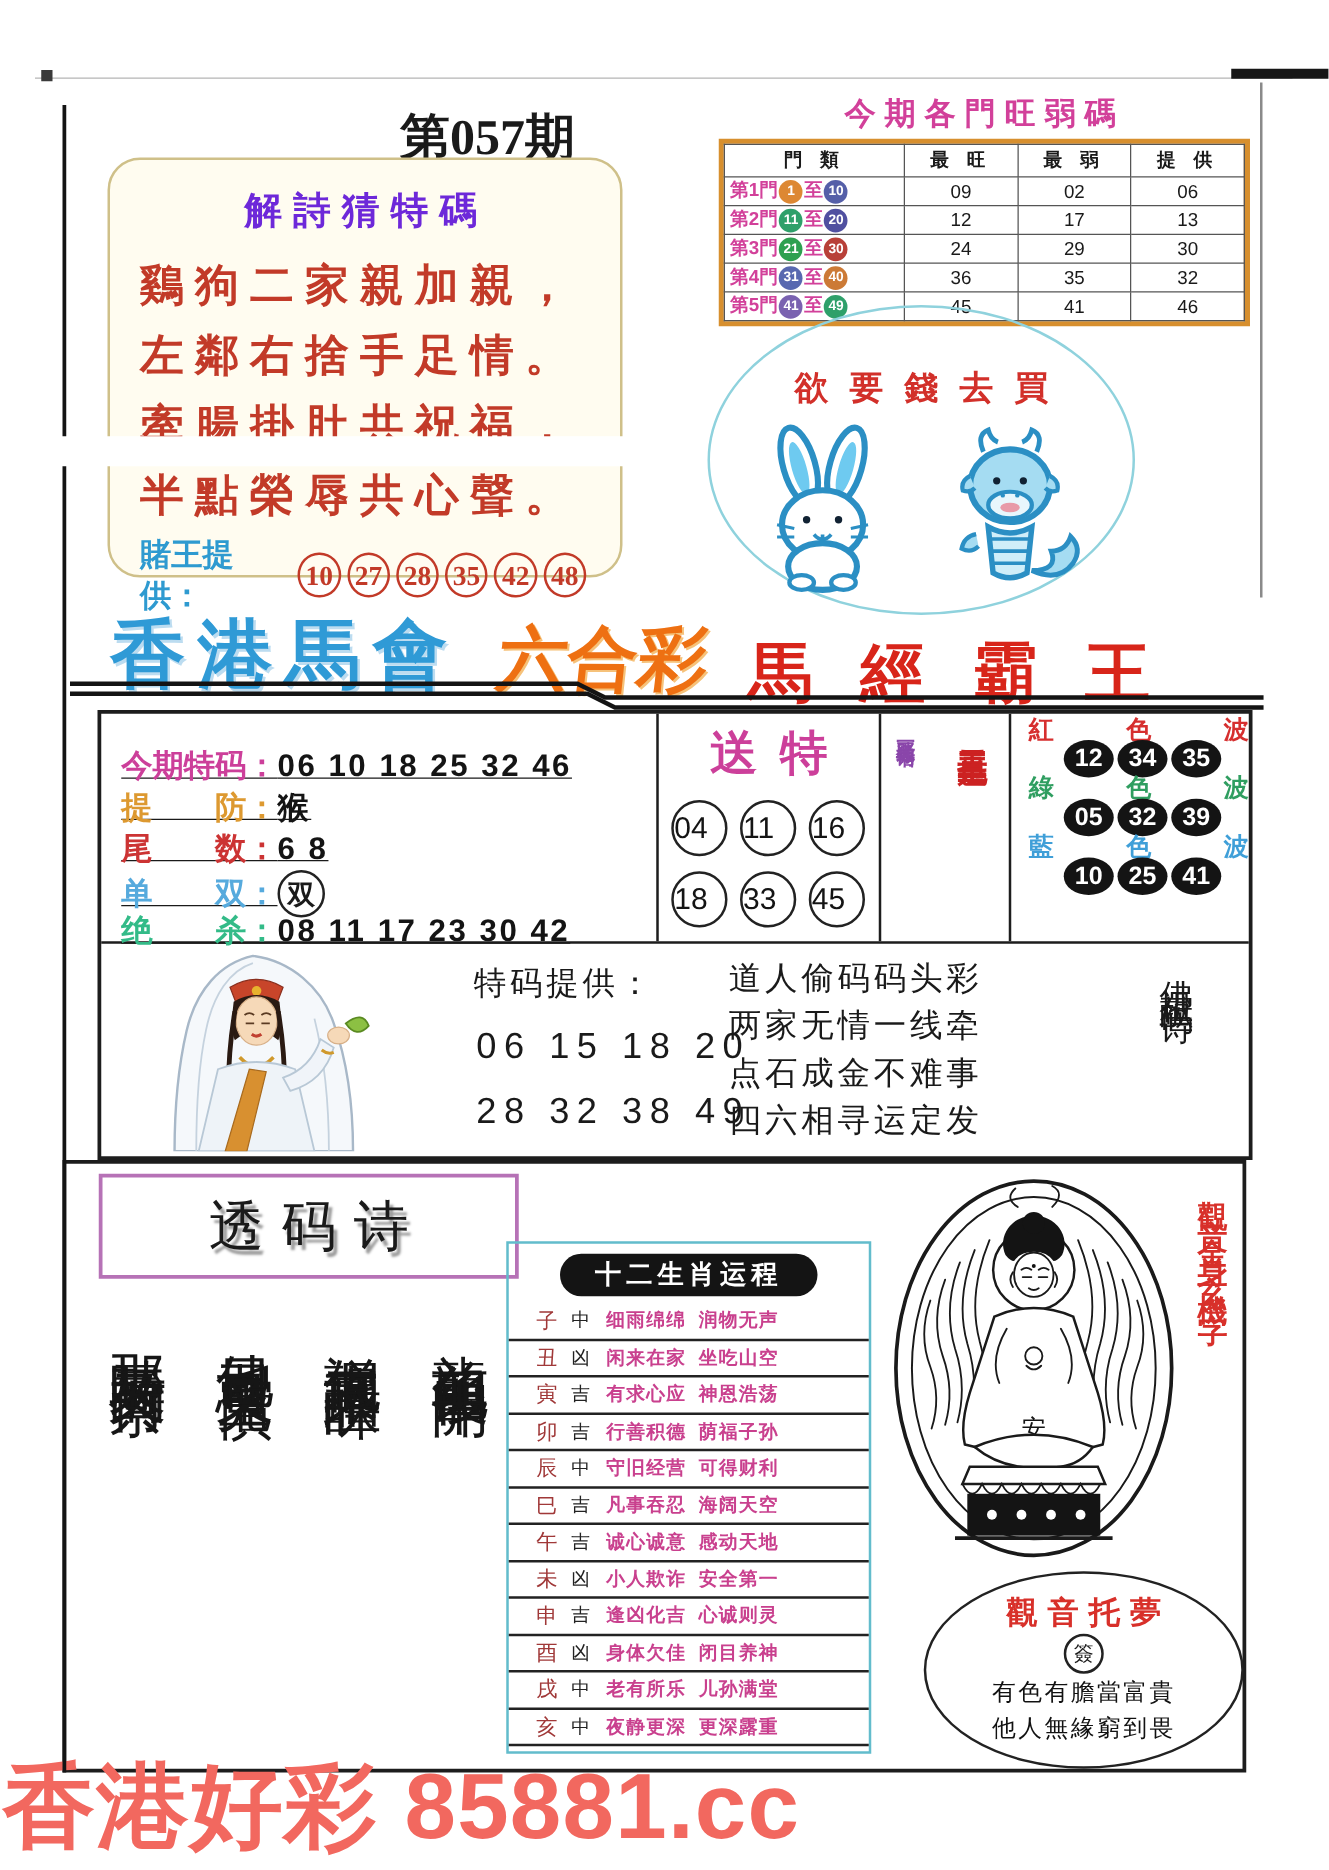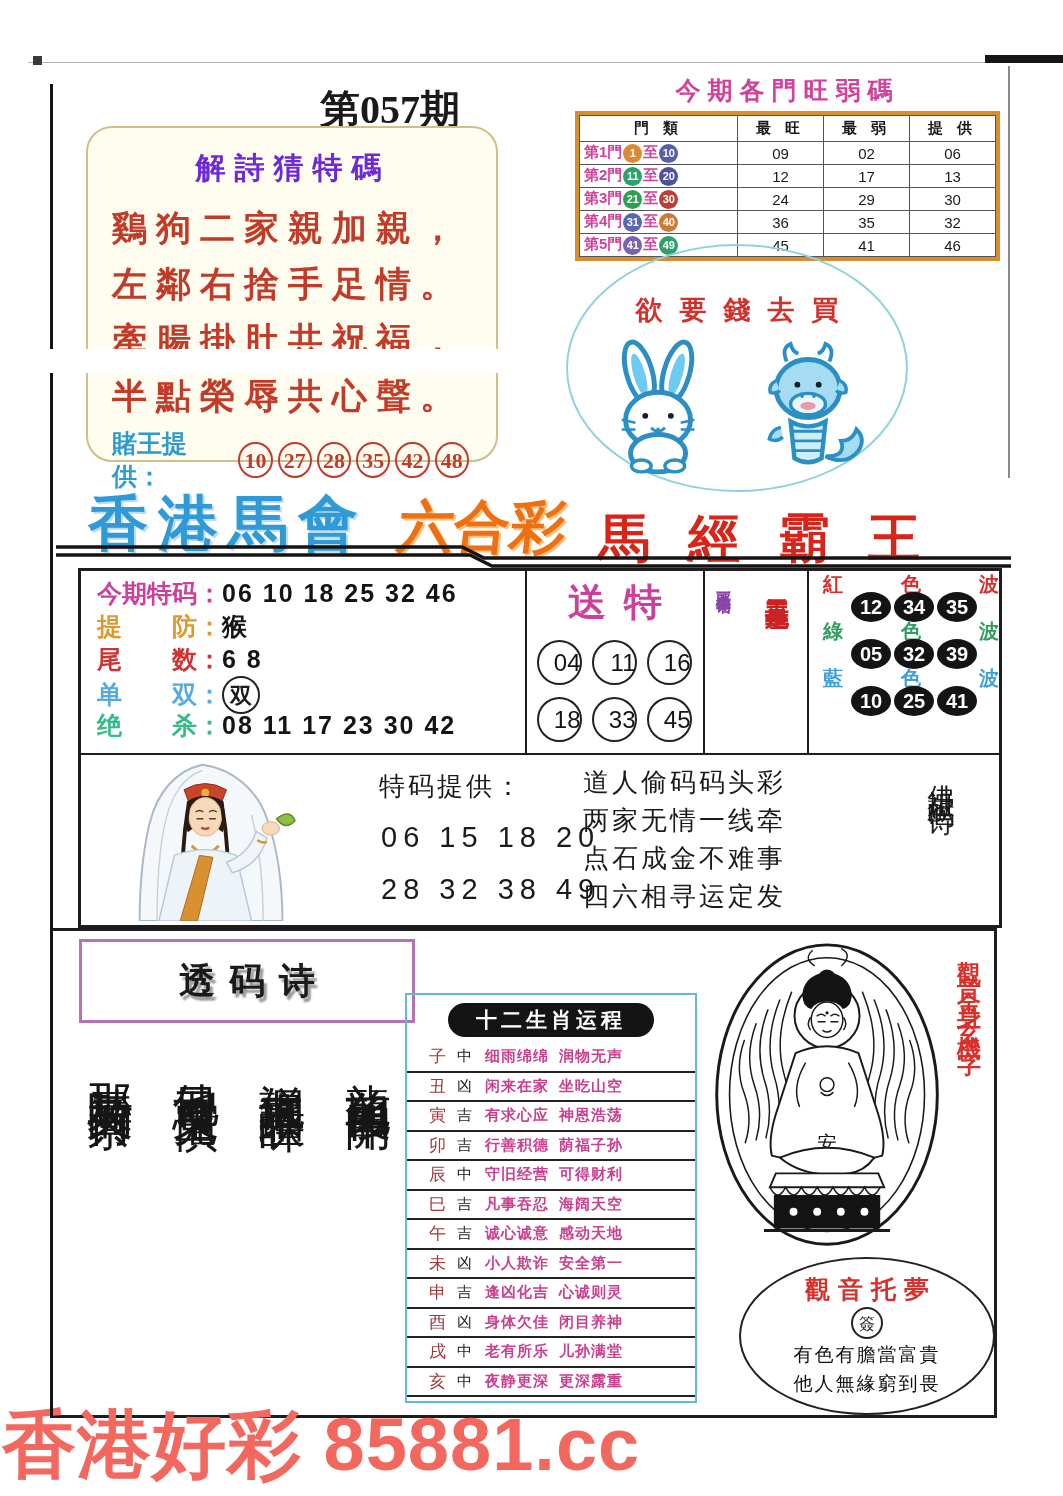--- a/index.html
+++ b/index.html
@@ -56,32 +56,32 @@
   .b-lottery { position:absolute; left:398px; top:490px; font-size:56px; font-weight:900; color:#ee7012;
                transform:skewX(-6deg); text-shadow:2px 2px 0 #f6c27a; }
   .b-brand { position:absolute; left:598px; top:504px; font-size:52px; font-weight:900; color:#d8251a; letter-spacing:38px; white-space:nowrap; }
   .banner-lines { position:absolute; left:56px; top:540px; }
 
   
   .mg { position:absolute; left:78px; top:568px; width:924px; height:360px; border:3px solid #1d1d1d; background:#fff; }
   .mg-r1 { display:flex; height:184px; border-bottom:2px solid #1d1d1d; }
   .mg-c { border-right:2px solid #1d1d1d; }
   .mg-c:last-child { border-right:none; }
-  .c-tips { width:448px; padding:6px 0 0 16px; }
+  .c-tips { width:448px; padding:26px 0 0 16px;text-decoration:underline; }
   .tip-line { height:33px; line-height:33px; white-space:nowrap; }
   .tip-lab { font-size:25px; font-weight:bold; }
   .l-magenta{color:#cc3f9a;} .l-gold{color:#dd9930;} .l-red{color:#cc3333;} .l-blue{color:#56aadd;} .l-green{color:#33bb88;}
   .tip-val { font-size:25px; font-weight:bold; color:#141414; letter-spacing:2px; }
   .dbl-circle { display:inline-block; width:38px; height:38px; border:2px solid #222; border-radius:50%;
                 text-align:center; line-height:35px; font-size:22px; font-weight:bold; letter-spacing:0; }
   .c-songte { width:180px; text-align:center; }
   .st-title { margin-top:6px; font-size:38px; font-weight:900; color:#cc3f9a; letter-spacing:18px; text-indent:18px; }
   .st-row { display:flex; justify-content:center; gap:10px; margin-top:12px; }
   .blk-circle { width:45px; height:45px; border:2px solid #222; border-radius:50%;
-                text-align:right; line-height:42px; font-size:24px; color:#141414; }
+                text-align:left; line-height:42px; font-size:24px; color:#141414; }
   .c-phrase { width:104px; display:flex; justify-content:space-between; padding:10px 14px 0 8px; }
   .ph-small { writing-mode:vertical-rl; font-size:15px; color:#8a46aa; font-weight:bold; letter-spacing:1px; }
   .ph-big { writing-mode:vertical-rl; font-size:24px; color:#cc2222; font-weight:bold; letter-spacing:1px; }
   .c-waves { flex:1; padding-top:4px; }
   .wv-title { text-align:center; color:#cc3f9a; font-size:24px; font-weight:bold; letter-spacing:6px; }
   .wv-label { display:flex; justify-content:space-between; width:176px; margin-left:14px;
               font-size:20px; font-weight:bold; line-height:19px; }
   .wv-balls { display:flex; gap:3px; margin-left:42px; margin-top:-2px; }
   .ball { width:40px; height:30px; border-radius:50%; background:#141414; color:#fff;
           font-size:20px; font-weight:bold; text-align:center; line-height:30px; }
@@ -92,21 +92,21 @@
   .sp-row1 { position:absolute; left:300px; top:66px; font-size:29px; letter-spacing:6px; }
   .sp-row2 { position:absolute; left:300px; top:118px; font-size:29px; letter-spacing:6px; }
   .sp-poem { position:absolute; left:502px; top:8px; font-size:26px; line-height:38px; letter-spacing:3px; }
   .sp-vert { position:absolute; left:842px; top:8px; writing-mode:vertical-rl;
              font-size:27px; letter-spacing:6px; height:156px; }
 
   
   .bg { position:absolute; left:50px; top:928px; width:947px; height:490px; border:3px solid #1d1d1d; background:#fff; }
   .tms-box { position:absolute; left:26px; top:8px; width:336px; height:84px; border:3px solid #b672b6;
              display:flex; align-items:center; justify-content:center; }
-  .tms-title { font-size:36px; font-weight:bold; letter-spacing:14px; text-indent:14px;
+  .tms-title { font-size:44px; font-weight:normal; letter-spacing:14px; text-indent:14px;
                text-shadow:3px 4px 2px #9a9a9a; }
   .tms-poem { position:absolute; left:10px; top:116px; width:352px; height:362px;
               display:flex; flex-direction:row-reverse; justify-content:space-between; padding:0 16px; }
   .tms-col { writing-mode:vertical-rl; font-size:46px; letter-spacing:4px; color:#161616; }
 
   .ztbl { position:absolute; left:352px; top:62px; width:292px; height:410px;
           border:2px solid #62bccc; padding-top:8px; }
   .z-pill { width:206px; height:34px; margin:0 auto; background:#141414; border-radius:17px;
             color:#fff; text-align:center; line-height:34px; font-size:21px; font-weight:bold; letter-spacing:4px; }
   .z-rows { margin-top:6px; }
@@ -160,21 +160,21 @@
     </div>
   </div>
   <div class="artifact-band"></div>
 
   <div class="sw">
     <div class="sw-title">今期各門旺弱碼</div>
     <div class="sw-frame">
       <table>
         <tbody>
             <tr>
-          <th style="width:158px">門 類</th>
+          <th style="width:144px">門 類</th>
           <th>最 旺</th>
           <th>最 弱</th>
           <th>提 供</th>
         </tr>
         <tr>
           <td class="gate"><span class="gate-name">第1門</span><span class="mini-ball" style="background-color: rgb(221, 136, 51);">1</span><span class="zhi">至</span><span class="mini-ball" style="background-color: rgb(85, 95, 168);">10</span></td>
           <td>09</td>
           <td>02</td>
           <td>06</td>
         </tr>

